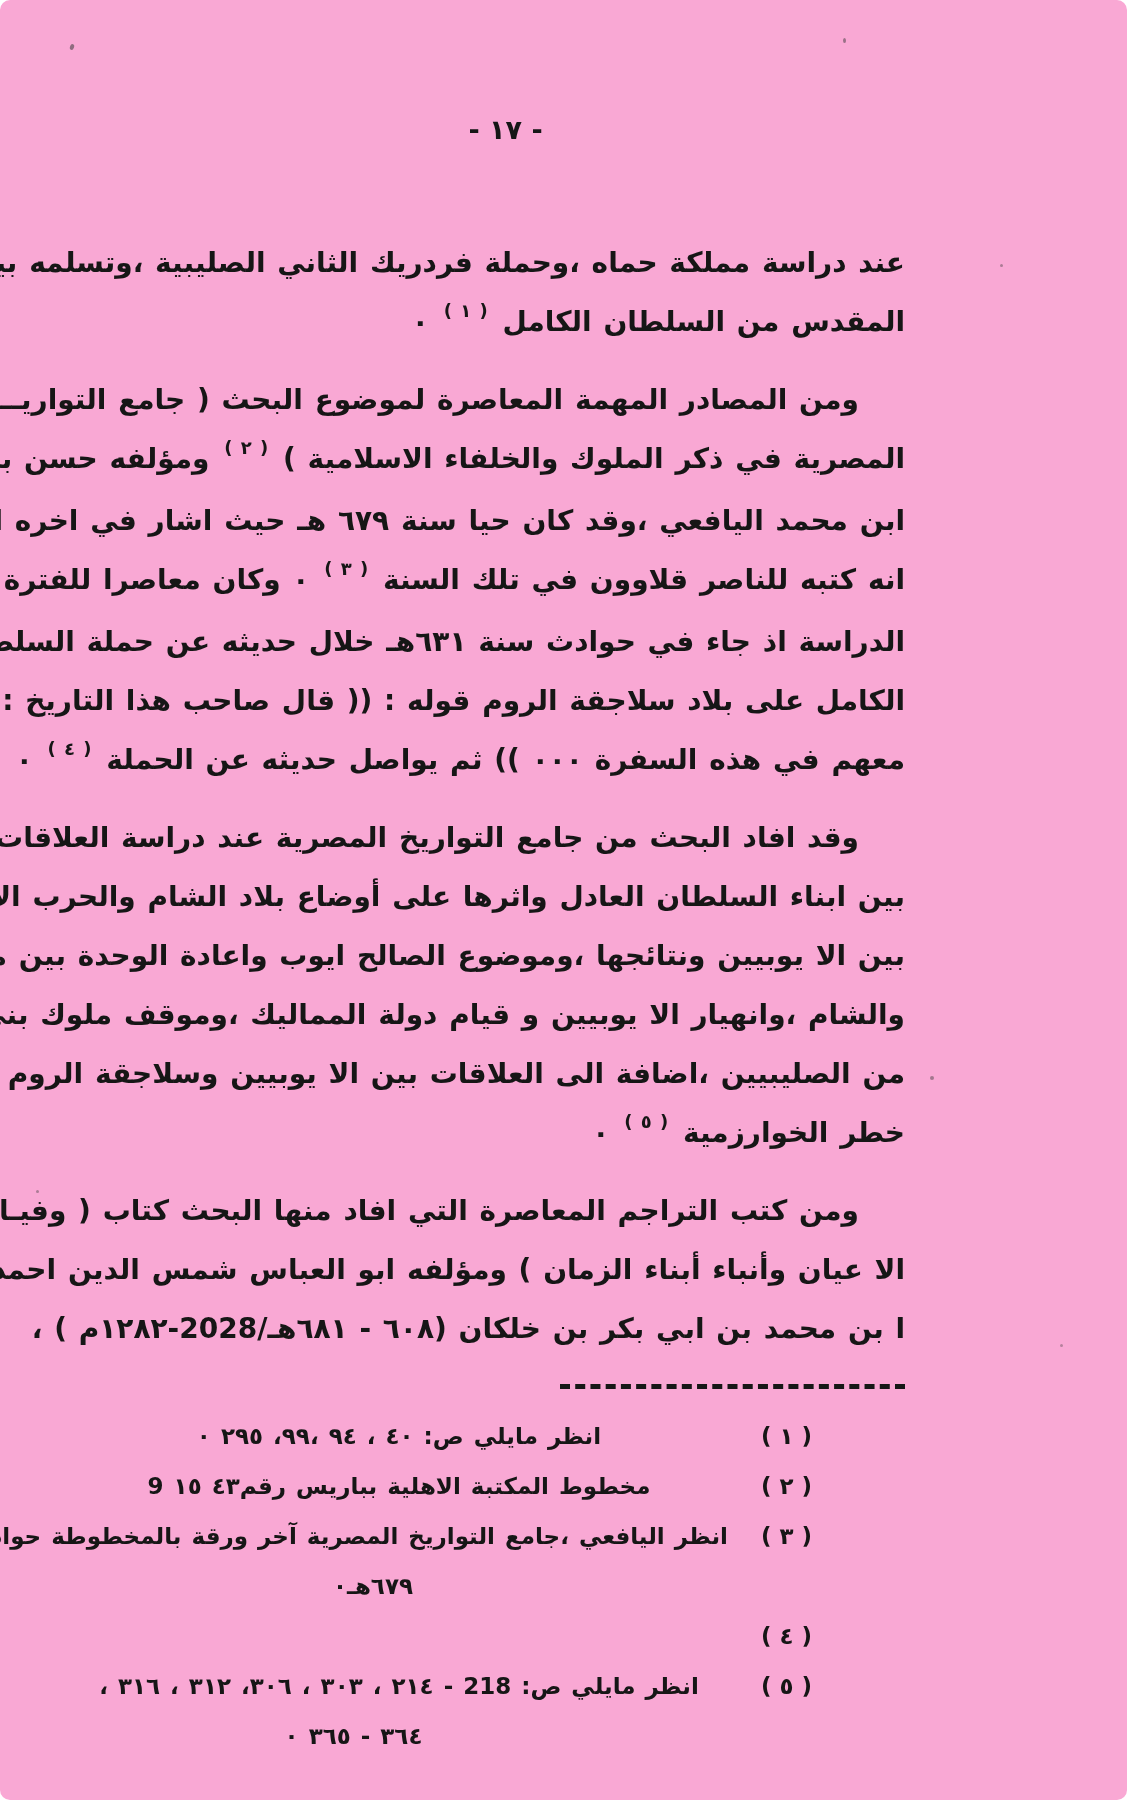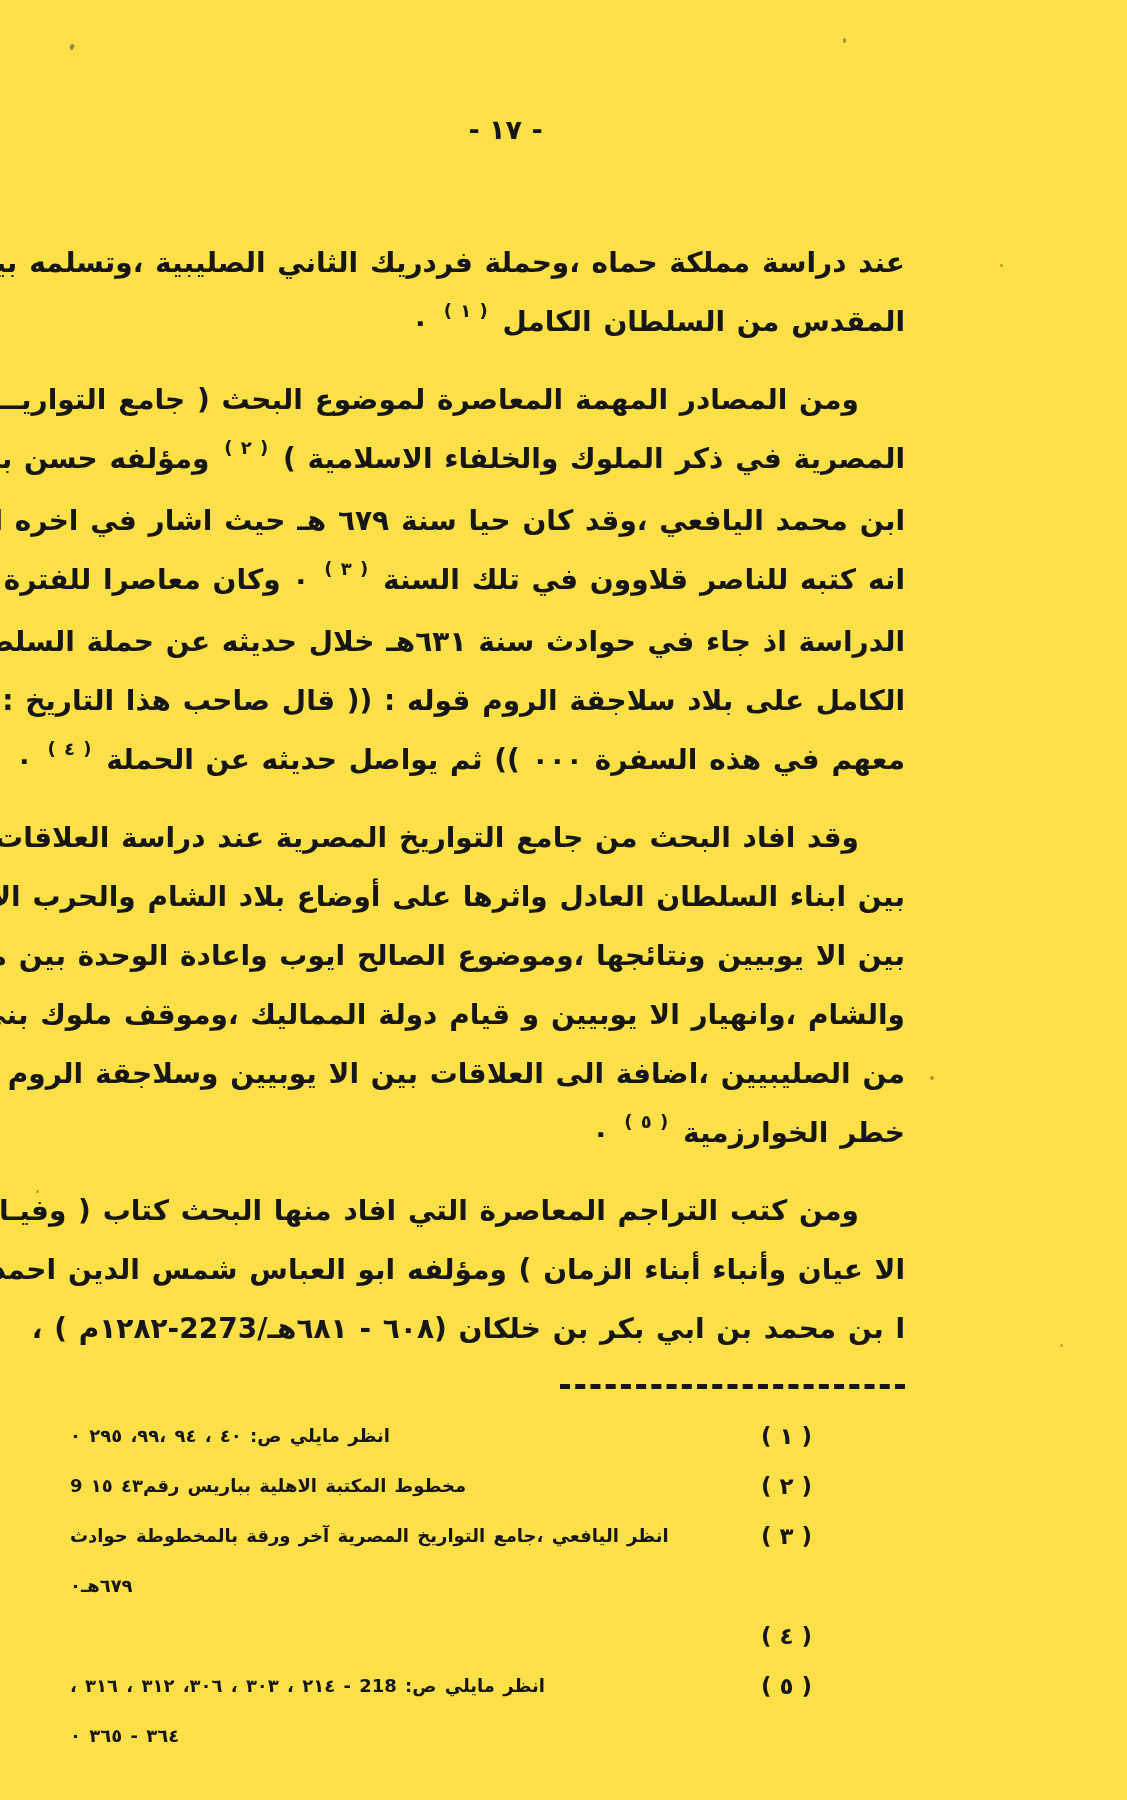--- a/index.html
+++ b/index.html
@@ -1,26 +1,27 @@
 <!DOCTYPE html>
 <html lang="ar" dir="rtl"><head>
 <meta charset="utf-8">
 <style>
   html,body { margin:0; padding:0; background:#ffffff; }
   .page {
     position:relative;
     width:1127px; height:1800px;
-    background:#fde047;
+    background:#f9a8d4;
     font-family:"DejaVu Sans", sans-serif;
     font-weight:bold;
     color:#161616;
     direction:rtl;
     overflow:hidden;
     box-sizing:border-box;
     padding-top:112px;
+    border-radius:10px;
   }
   .page-number {
     text-align:center;
     font-size:27px;
     line-height:36px;
     letter-spacing:4px;
     transform:translateX(-58px);
     margin-bottom:85px;
   }
   .content { margin:0 222px 0 70px; }
@@ -50,24 +51,24 @@
   .fn-item { display:flex; padding-right:93px; align-items:flex-start; }
   .fn-marker {
     flex:0 0 64px;
     font-size:23px;
     line-height:50px;
     letter-spacing:2px;
     text-align:right;
   }
   .fn-text { flex:1 1 auto; margin-right:20px; min-width:0; }
   .fn-line {
-    font-size:18px;
+    font-size:23px;
     line-height:50px;
     white-space:nowrap;
-    text-align:left;
+    text-align:center;
     word-spacing:2px;
   }
   .fn-item:nth-child(3) .fn-line:nth-child(2) { margin-right:52px; }
   .fn-item:nth-child(5) .fn-line:nth-child(2) { margin-right:91px; }
   .speck { position:absolute; background:#3a3a3a; border-radius:50%; }
   .s1 { left:70px;  top:44px;   width:4px; height:6px; opacity:.55; transform:rotate(20deg); }
   .s2 { left:843px; top:38px;   width:3px; height:5px; opacity:.5; }
   .s3 { left:1000px;top:264px;  width:3px; height:3px; opacity:.4; }
   .s4 { left:930px; top:1076px; width:4px; height:4px; opacity:.45; }
   .s5 { left:36px;  top:1190px; width:3px; height:3px; opacity:.4; }
@@ -105,21 +106,21 @@
           <div class="line">وقد افاد البحث من جامع التواريخ المصرية عند دراسة العلاقات</div>
           <div class="line">بين ابناء السلطان العادل واثرها  على أوضاع بلاد الشام والحرب الاهلية</div>
           <div class="line">بين الا يوبيين  ونتائجها  ،وموضوع الصالح  ايوب  واعادة الوحدة بين مصــــر</div>
           <div class="line">والشام  ،وانهيار  الا يوبيين  و قيام دولة المماليك  ،وموقف  ملوك بني ايوب</div>
           <div class="line">من الصليبيين  ،اضافة الى  العلاقات  بين الا يوبيين  وسلاجقة الروم وظــهور</div>
           <div class="line">خطر الخوارزمية <span class="fnref">( ٥ )</span> ٠</div>
         </div>
         <div class="para">
           <div class="line">ومن كتب التراجم المعاصرة  التي افاد  منها  البحث كتاب (  وفيـات</div>
           <div class="line">الا عيان  وأنباء أبناء الزمان  )  ومؤلفه   ابو العباس شمس الدين  احمد</div>
-          <div class="line">ا بن محمد بن ابي بكر بن  خلكان  (٦٠٨ -  ٦٨١هـ/2273-١٢٨٢م ) ،</div>
+          <div class="line">ا بن محمد بن ابي بكر بن  خلكان  (٦٠٨ -  ٦٨١هـ/2028-١٢٨٢م ) ،</div>
         </div>
       </div>
     <div class="separator"></div>
     <div id="footnotes" class="footnotes">
         <div class="fn-item">
           <div class="fn-marker">( ١ )</div>
           <div class="fn-text">
             <div class="fn-line">انظر مايلي ص: ٤٠ ، ٩٤ ،٩٩، ٢٩٥ ٠</div>
           </div>
         </div>

